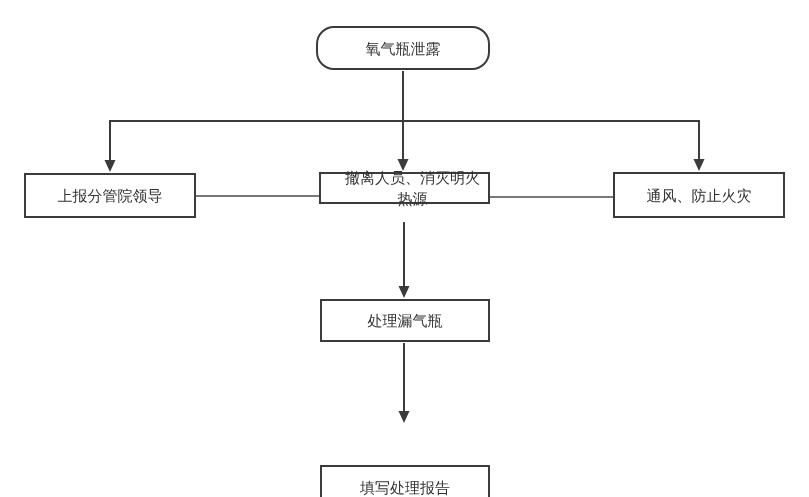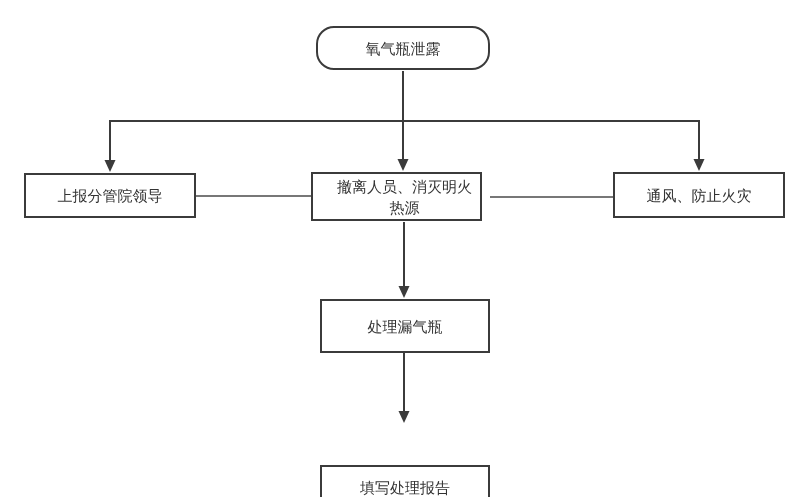--- a/index.html
+++ b/index.html
@@ -31,23 +31,23 @@
     align-items: center;
     justify-content: center;
     text-align: center;
     font-size: 15px;
     line-height: 1.4;
     color: #333333;
     padding: 0 4px;
   }
   .node-start      { left: 316px; top: 26px;  width: 174px; height: 44px; border-radius: 18px; }
   .node-report     { left: 24px;  top: 173px; width: 172px; height: 45px; }
-  .node-evacuate   { left: 311px; top: 172px; width: 171px; height: 49px; padding-left: 20px; }
+  .node-evacuate   { left: 319px; top: 172px; width: 171px; height: 32px; padding-left: 20px; }
   .node-ventilate  { left: 613px; top: 172px; width: 172px; height: 46px; }
-  .node-handle     { left: 320px; top: 299px; width: 170px; height: 54px; }
+  .node-handle     { left: 320px; top: 299px; width: 170px; height: 43px; }
   .node-final      { left: 320px; top: 424px; width: 170px; height: 45px; margin-top: 41px; }
   .edge-line {
     stroke: #3b3b3b;
     stroke-width: 2;
     fill: none;
   }
   .edge-line-thin {
     stroke: #4a4a4a;
     stroke-width: 1.5;
     fill: none;

